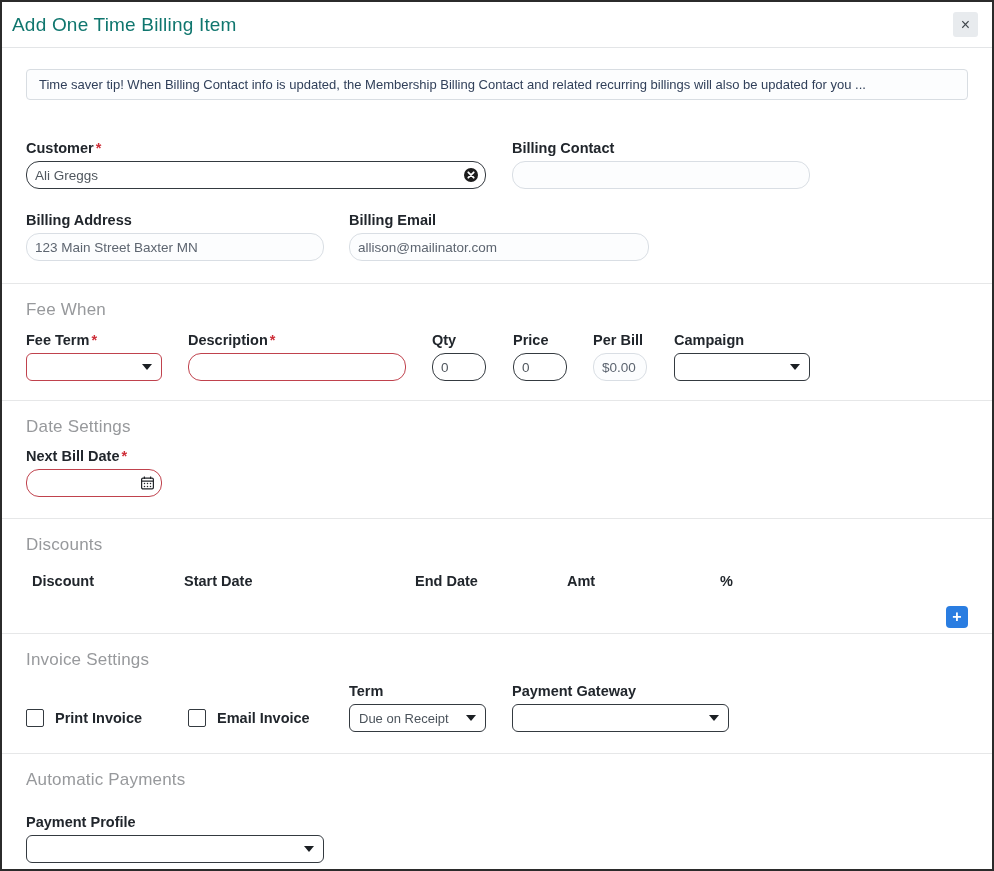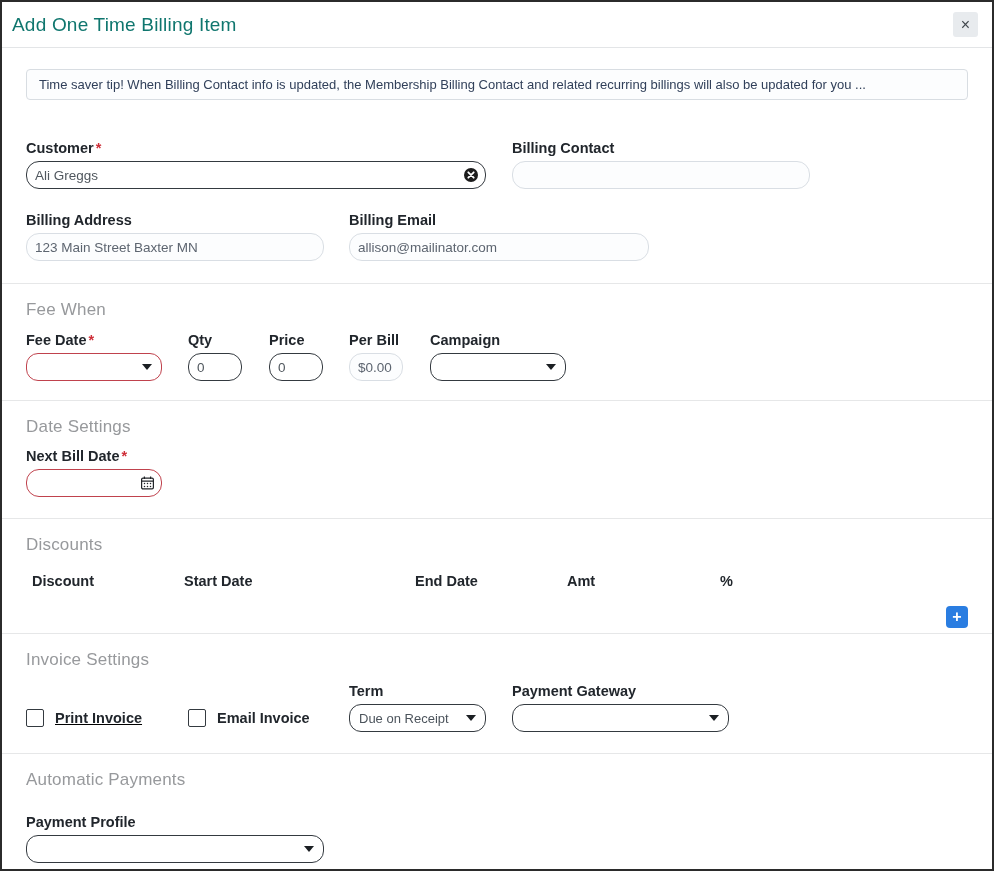--- a/index.html
+++ b/index.html
@@ -43,21 +43,21 @@
   .dark-input { border: 1.5px solid #343a40; background: #fff; color: #50575e; }
   .red-input  { border: 1px solid #c0424d; background: #fff; }
   .input-wrap { position: relative; }
   .input-wrap .txt { padding-right: 28px; }
   .trail-icon {
     position: absolute; right: 7px; top: 50%; transform: translateY(-50%);
     display: inline-flex; cursor: pointer; line-height: 0;
   }
   
   .dropdown {
-    height: 28px; border-radius: 12px; background: #fff;
+    height: 28px; border-radius: 6px; background: #fff;
     display: flex; align-items: center; justify-content: space-between;
     padding: 0 9px; cursor: pointer;
   }
   .dropdown.dark { border: 1.5px solid #343a40; }
   .dropdown.red  { border: 1px solid #c0424d; }
   .dd-value { font-size: 13px; color: #4c545c; white-space: nowrap; overflow: hidden; }
   .caret { line-height: 0; margin-left: 6px; flex: none; }
   
   .w-customer { width: 460px; } .w-contact { width: 298px; }
   .w-addr { width: 298px; }     .w-email { width: 300px; }
@@ -87,21 +87,21 @@
     cursor: pointer; font-family: "Liberation Sans", sans-serif;
   }
   
   .inv-row { display: flex; align-items: flex-end; margin-top: 13px; }
   .chk-group { display: flex; align-items: center; height: 28px; }
   .chk-box {
     width: 18px; height: 18px; border: 1.5px solid #343a40; border-radius: 2px;
     background: #fff; display: inline-block; cursor: pointer; flex: none;
   }
   .chk-label { font-size: 14.5px; font-weight: 600; color: #21262c; margin-left: 11px; }
-  .grp-print { width: 162px; text-decoration: underline; } .grp-email { width: 161px; }
+  .grp-print { width: 162px; } .grp-email { width: 161px; }
   .pay-field { margin-top: 24px; }
   .bottom-pad { height: 16px; }
 </style>
 </head>
 <body>
 
 <div class="modal">
 
   <div class="modal-header">
     <div class="modal-title">Add One Time Billing Item</div>
@@ -145,28 +145,34 @@
         <input class="txt" value="allison@mailinator.com" style="">
       </div>
     </div>
 
     <hr class="divider d1">
 
     <div class="section-title">Fee When</div>
     <div class="form-row fee-row">
       <div class="field w-feeitem mr26">
         <span class="lbl">
-          <span>Fee Date</span><span class="req">*</span>
+          <span>Fee Term</span><span class="req">*</span>
         </span>
         <div class="dropdown red">
           <span class="dd-value"></span>
           <span class="caret"><svg width="10" height="6" viewBox="0 0 10 6">
                 <path d="M0 0 H10 L5 6 Z" fill="#1b1f23"></path>
               </svg></span>
         </div>
+      </div>
+      <div class="field w-desc mr26">
+        <span class="lbl">
+          <span>Description</span><span class="req">*</span>
+        </span>
+        <input class="txt red-input" value="" style="">
       </div>
       <div class="field w-qty mr27">
         <span class="lbl">Qty</span>
         <input class="txt dark-input" value="0" style="">
       </div>
       <div class="field w-price mr26">
         <span class="lbl">Price</span>
         <input class="txt dark-input" value="0" style="">
       </div>
       <div class="field w-perbill mr27">

